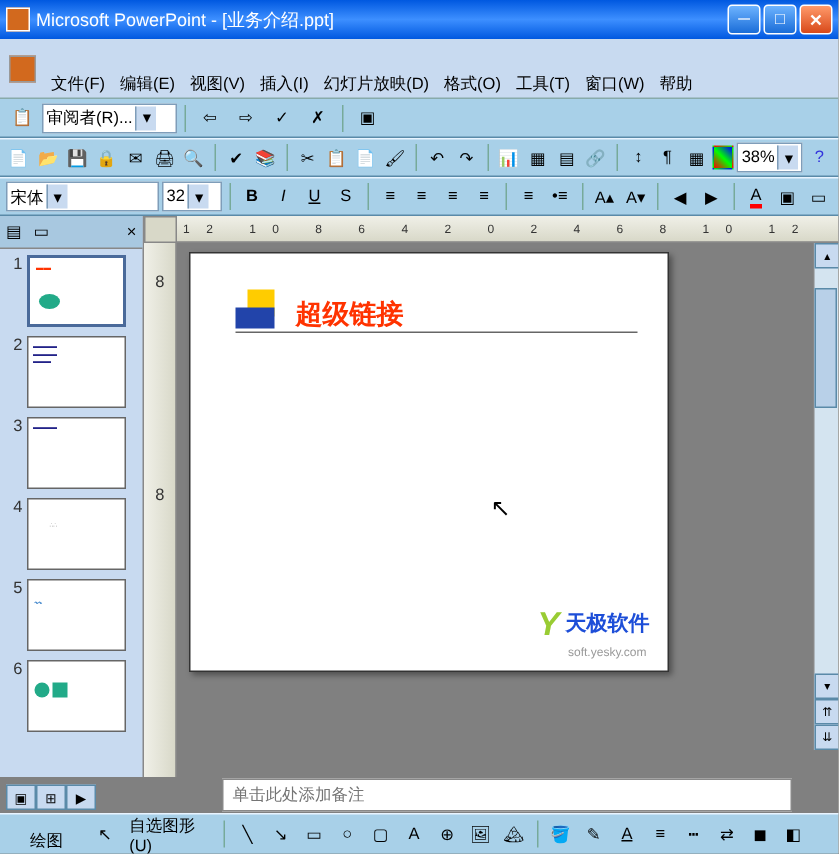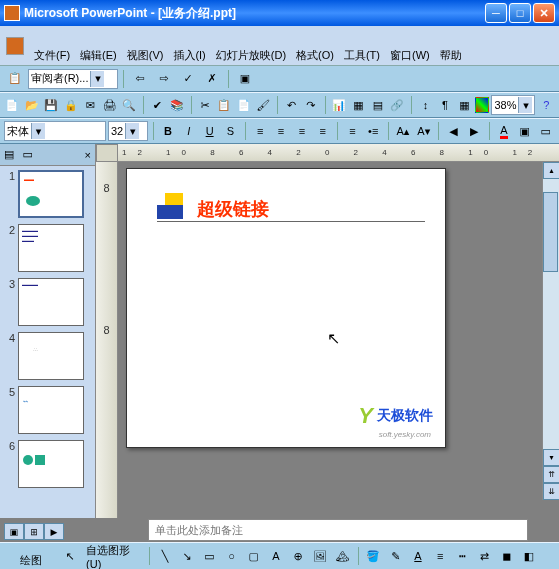--- a/index.html
+++ b/index.html
@@ -1,20 +1,20 @@
 <!DOCTYPE html>
 <html><head>
 <meta charset="utf-8">
 <style>
 * { margin: 0; padding: 0; box-sizing: border-box; font-family: "Microsoft YaHei", sans-serif; font-size: 11px; }
 body { width: 559px; height: 569px; background: #d4d0c8; overflow: hidden; }
 
 .titlebar { height: 26px; background: linear-gradient(#0058e0,#3d8fff,#0058e0); display: flex; align-items: center; padding: 0 4px; color: #fff; }
 .titlebar .icon { width: 16px; height: 16px; background: #d2691e; border: 1px solid #fff; margin-right: 4px; }
-.titlebar .title { flex: 1; font-weight: bold; font-size: 12px; }
+.titlebar .title { flex: 1; font-weight: normal; font-size: 12px; }
 .titlebar .winbtns { display: flex; gap: 2px; }
 .winbtn { width: 22px; height: 20px; background: linear-gradient(#6db3ff,#1a6dd8); border: 1px solid #fff; border-radius: 3px; color: #fff; display: flex; align-items: center; justify-content: center; font-weight: bold; }
 .winbtn.close { background: linear-gradient(#ff9a6a,#d8491a); }
 
 .menubar { height: 40px; background: #c8daf0; padding: 2px 6px; display: flex; flex-wrap: wrap; align-items: center; gap: 10px; border-bottom: 1px solid #8aa; }
 .menubar .appicon { width: 18px; height: 18px; background: #d2691e; border: 1px solid #999; }
 .menu-item { color: #000; cursor: default; margin-top: 20px; }
 
 .toolbar { height: 26px; background: #a8d0e8; border-top: 1px solid #e8f4ff; border-bottom: 1px solid #5a8aa8; display: flex; align-items: center; padding: 0 4px; gap: 2px; }
 .tbtn { width: 22px; height: 20px; border: 1px solid transparent; display: flex; align-items: center; justify-content: center; cursor: default; }
@@ -47,21 +47,21 @@
 .ellipse-shape { position: absolute; bottom: 40px; left: 35px; width: 90px; height: 60px; }
 .ellipse-shape .sel-box { position: absolute; inset: -4px; border: 1px dashed #888; }
 .ellipse-shape .handle { position: absolute; width: 8px; height: 8px; background: #fff; border: 1px solid #3a7a3a; border-radius: 50%; }
 .ellipse-shape .rot { position: absolute; width: 8px; height: 8px; background: #3d3; border-radius: 50%; top: -22px; left: 50%; margin-left: -4px; }
 .ellipse-shape .rot::after { content: ''; position: absolute; top: 8px; left: 3px; width: 1px; height: 10px; background: #3a7a3a; }
 .ellipse-shape svg { width: 100%; height: 100%; }
 .ellipse-text { position: absolute; width: 100%; text-align: center; top: 22px; color: #0000cc; font-weight: bold; font-size: 12px; font-family: SimSun; }
 .watermark { position: absolute; bottom: 18px; right: 12px; display: flex; align-items: center; gap: 4px; }
 .watermark .y { font-size: 22px; color: #9c3; font-style: italic; font-weight: bold; }
 .watermark .txt { color: #1d4ed8; font-size: 14px; font-weight: bold; }
-.watermark .sub { position: absolute; bottom: -10px; right: 2px; font-size: 8px; color: #999; font-style: italic; }
+.watermark .sub { position: absolute; bottom: -10px; right: 2px; font-size: 8px; color: #999; }
 .cursor-arrow { position: absolute; top: 160px; left: 200px; font-size: 16px; color: #000; }
 
 .notes-area { height: 22px; background: #fff; border: 1px solid #888; margin: 0 4px 0 30px; padding: 2px 6px; color: #888; font-size: 11px; }
 
 .notes-row { height: 24px; background: #808080; display: flex; align-items: center; position: relative; }
 .notes-row .notes-inner { flex: 1; margin-left: 118px; }
 
 .bottom-toolbar { height: 28px; background: #a8d0e8; border-top: 1px solid #e8f4ff; border-bottom: 1px solid #5a8aa8; display: flex; align-items: center; padding: 0 20px; gap: 2px; }
 
 .statusbar { height: 22px; background: #d4d0c8; border-top: 1px solid #fff; display: flex; align-items: stretch; }

